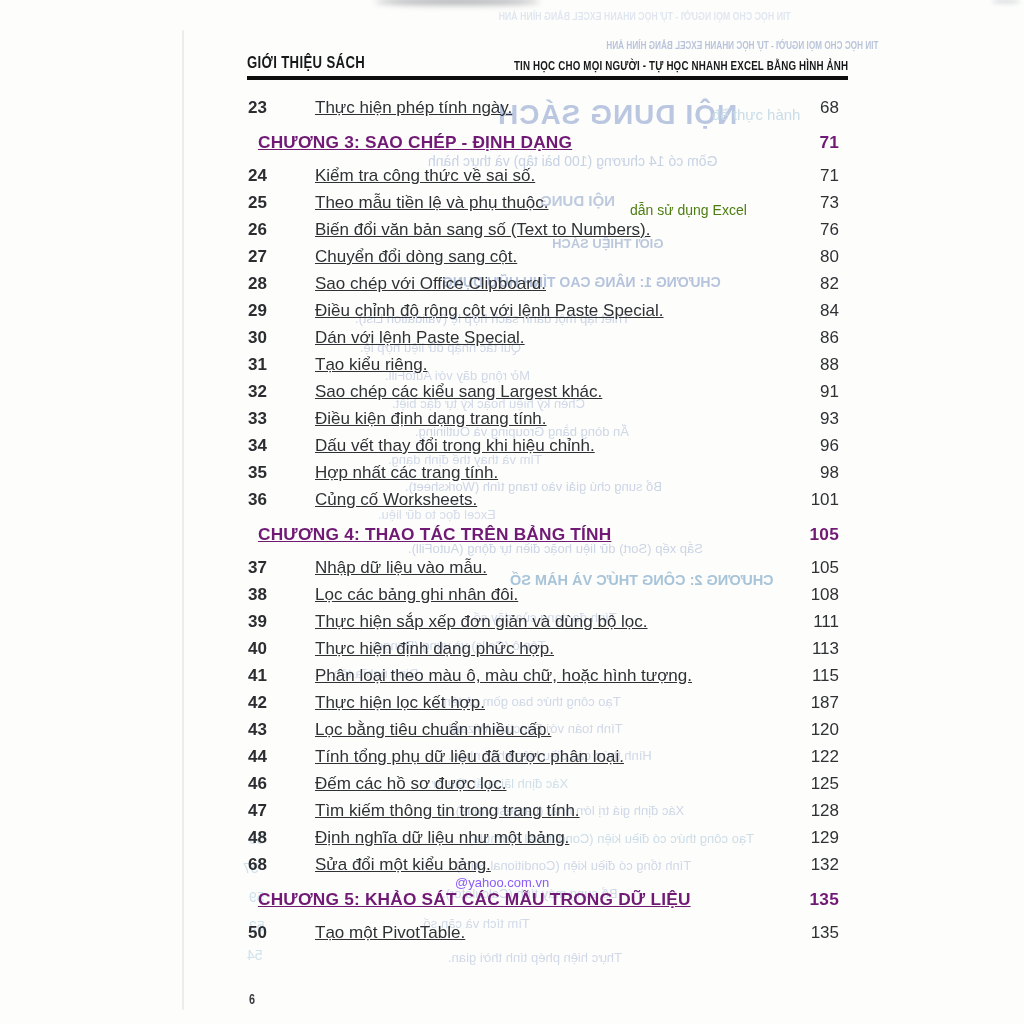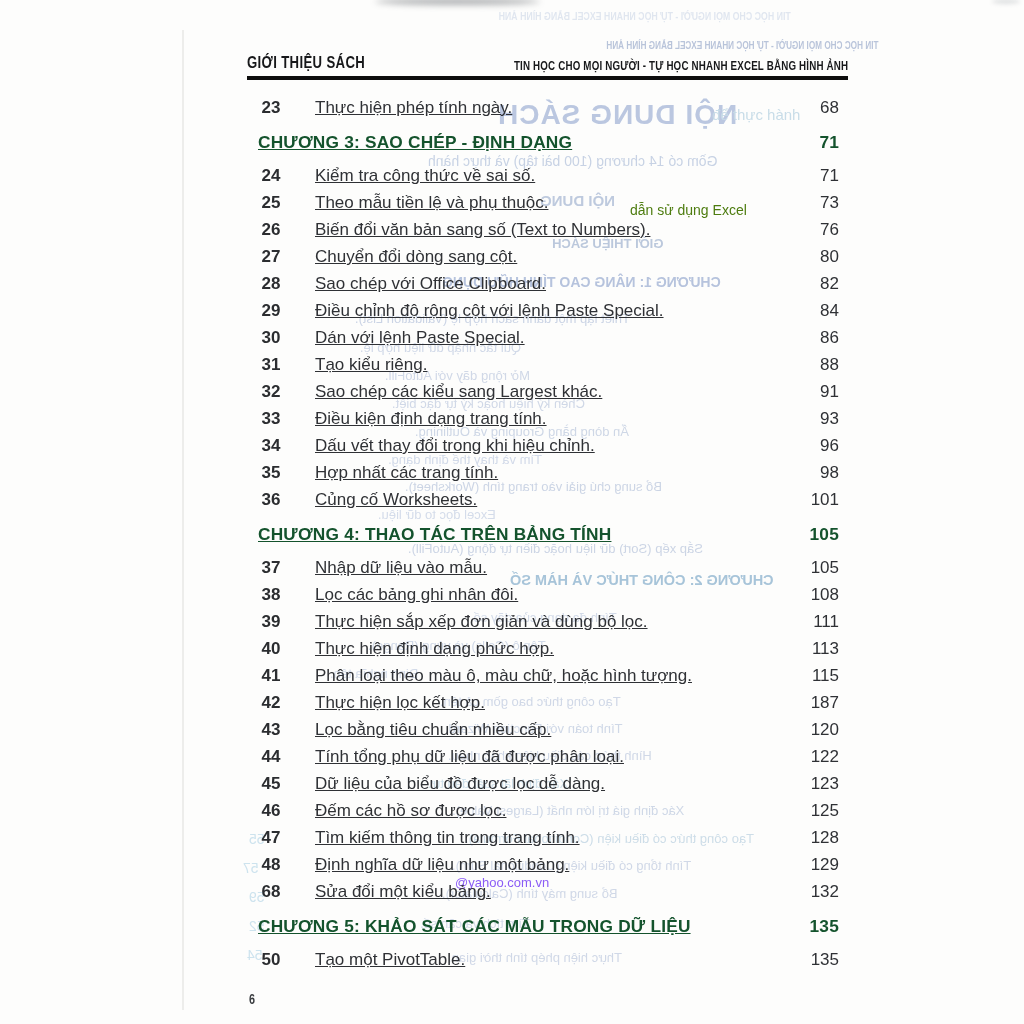--- a/index.html
+++ b/index.html
@@ -22,24 +22,24 @@
   
   .header-bar{position:absolute;left:247px;top:50px;width:601px;}
   .header-row{display:flex;justify-content:space-between;align-items:flex-end;height:22px;}
   .h-left{font-size:15.5px;font-weight:700;letter-spacing:.4px;color:#17181a;transform:scale(.85,1.05);transform-origin:left bottom;white-space:nowrap;}
   .h-right{font-size:11.5px;font-weight:700;letter-spacing:.2px;color:#17181a;transform:scale(.85,1.1);transform-origin:right bottom;white-space:nowrap;}
   .rule{margin-top:4px;height:4px;background:#0d0d0d;}
 
   
   .toc{position:absolute;left:248px;top:94px;width:591px;}
   .row{display:flex;align-items:baseline;height:27px;line-height:27px;font-size:17px;}
-  .row .num{width:46px;text-align:center;font-weight:700;color:#2b2d30;}
+  .row .num{width:46px;text-align:left;font-weight:700;color:#2b2d30;}
   .row .title{flex:1;padding-left:21px;white-space:nowrap;overflow:hidden;text-decoration:underline;}
   .row .pg{min-width:52px;text-align:right;}
-  .row.chapter{font-weight:700;font-size:17.3px;color:#14532d;margin:8px 0 6px 0;letter-spacing:.2px;}
+  .row.chapter{font-weight:700;font-size:17.3px;color:#701a75;margin:8px 0 6px 0;letter-spacing:.2px;}
   .row.chapter .title{flex:1;padding-left:10px;white-space:nowrap;}
 
   
   .folio{position:absolute;left:249px;top:991px;font-size:13.5px;font-weight:700;color:#3a3d40;transform:scale(.8,1.05);transform-origin:left top;}
 </style>
 </head>
 <body>
 
 <div class="page">
 
@@ -233,25 +233,20 @@
       <span class="title">Lọc bằng tiêu chuẩn nhiều cấp.</span>
       <span class="pg">120</span>
     </div>
 
     <div class="row entry">
       <span class="num">44</span>
       <span class="title">Tính tổng phụ dữ liệu đã được phân loại.</span>
       <span class="pg">122</span>
     </div>
 
-    <div class="row entry">
-      <span class="num">45</span>
-      <span class="title">Dữ liệu của biểu đồ được lọc dễ dàng.</span>
-      <span class="pg">123</span>
-    </div>
 
     <div class="row entry">
       <span class="num">46</span>
       <span class="title">Đếm các hồ sơ được lọc.</span>
       <span class="pg">125</span>
     </div>
 
     <div class="row entry">
       <span class="num">47</span>
       <span class="title">Tìm kiếm thông tin trong trang tính.</span>

